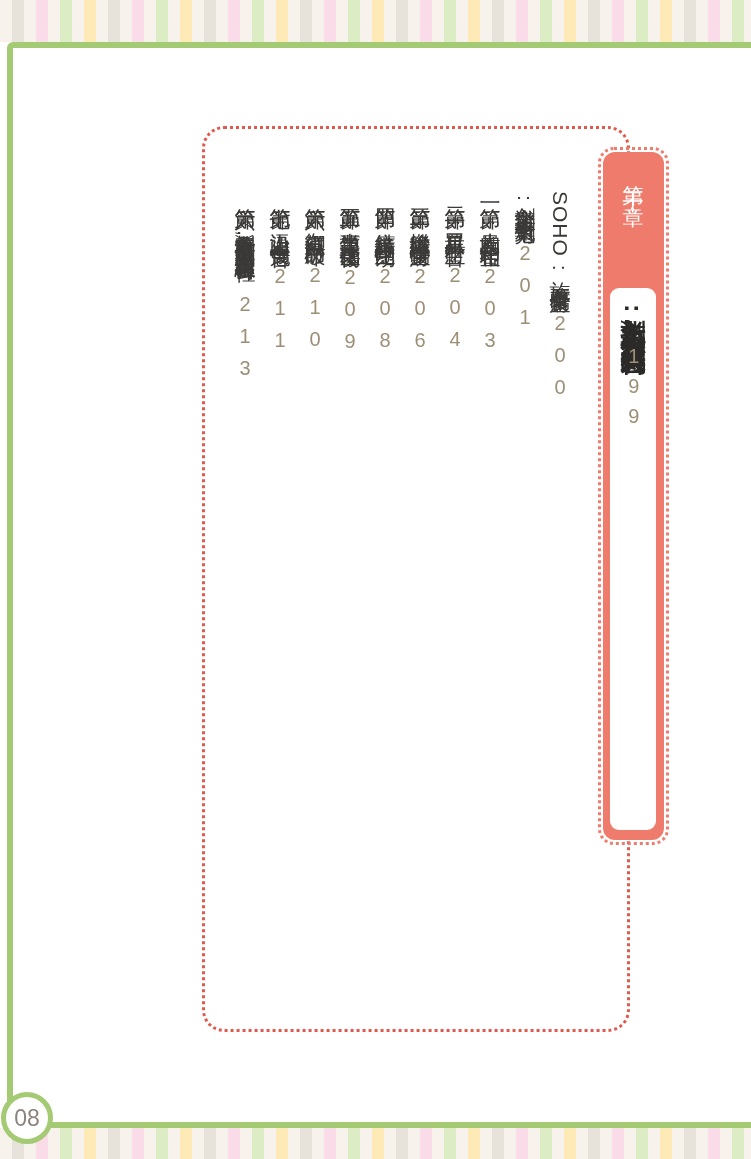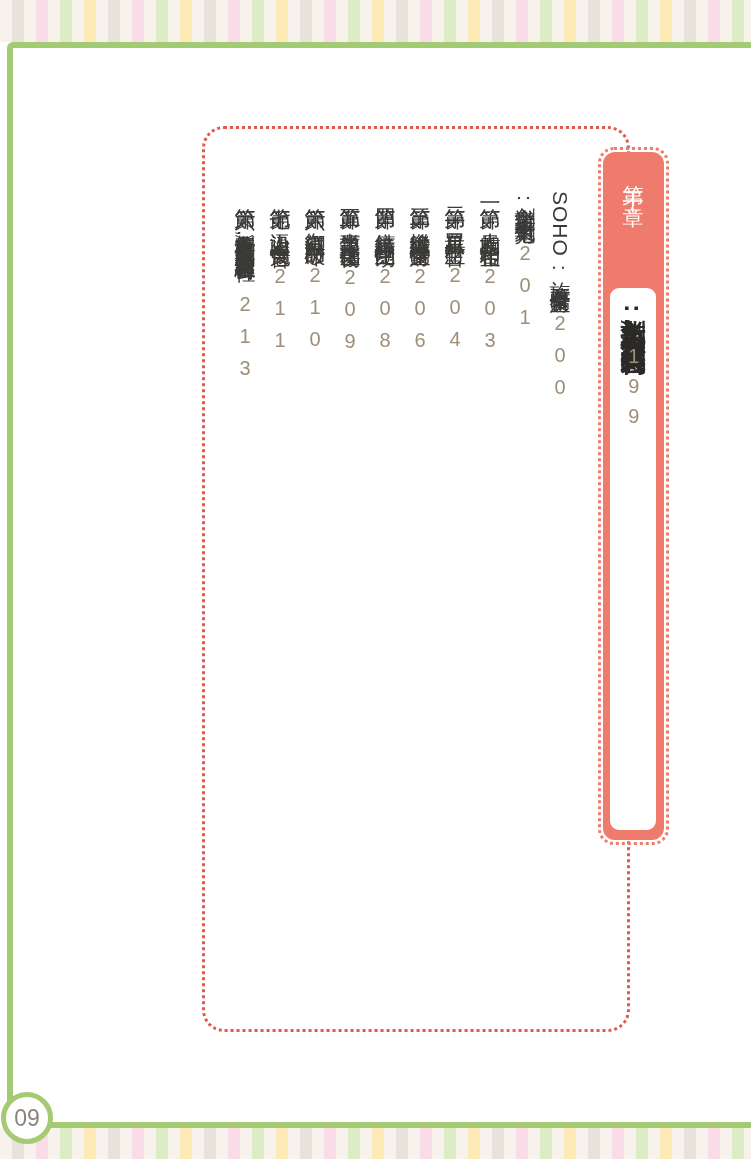--- a/index.html
+++ b/index.html
@@ -95,14 +95,14 @@
 </div>
 
 <div class="badge">
   <div class="badge-chapter">第十一章</div>
   <div class="badge-inner">
     <div class="badge-title"><span>創業七力:你適合創業,與人合夥嗎</span><span class="pg">199</span></div>
   </div>
 </div>
 
 <div class="folio">
-  <span>09</span>
+  <span>08</span>
 </div>
 
 </body></html>

